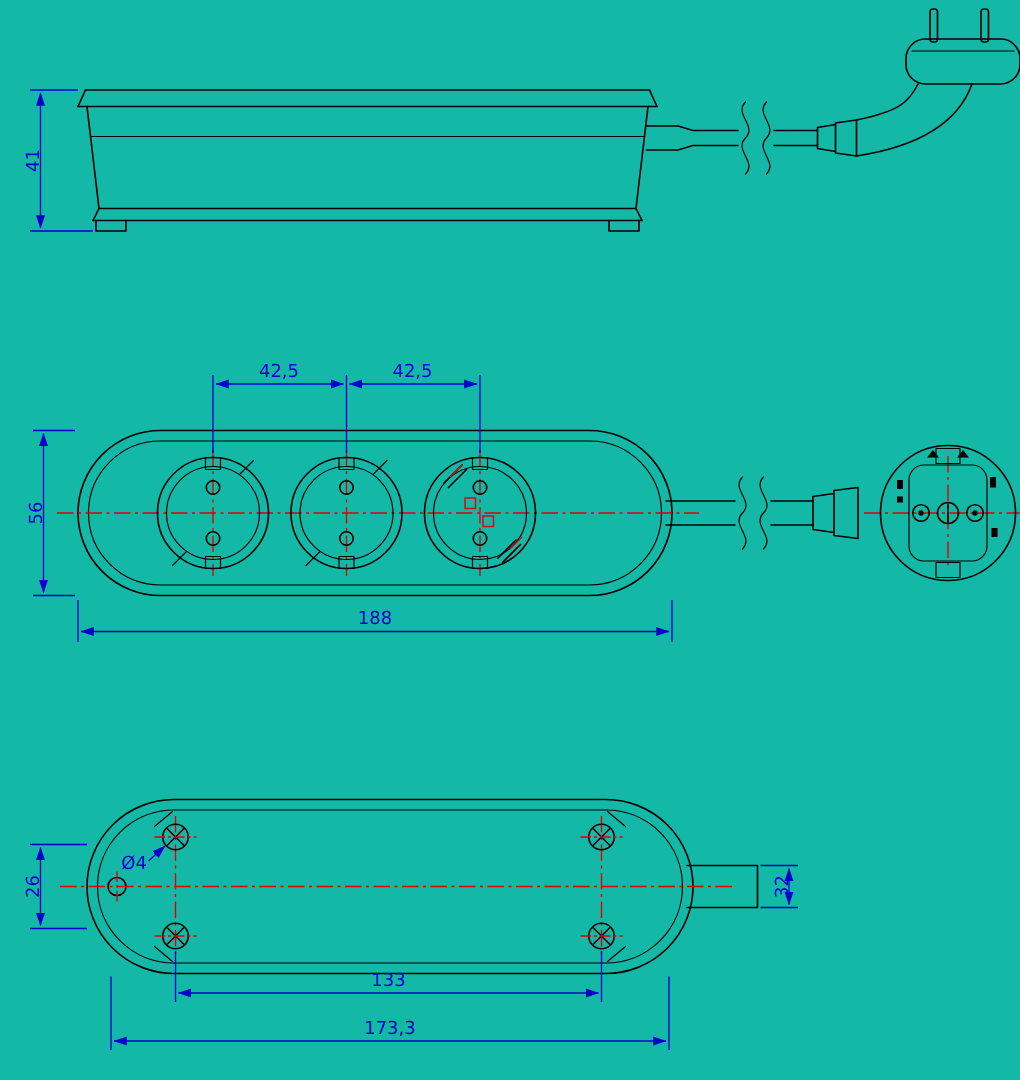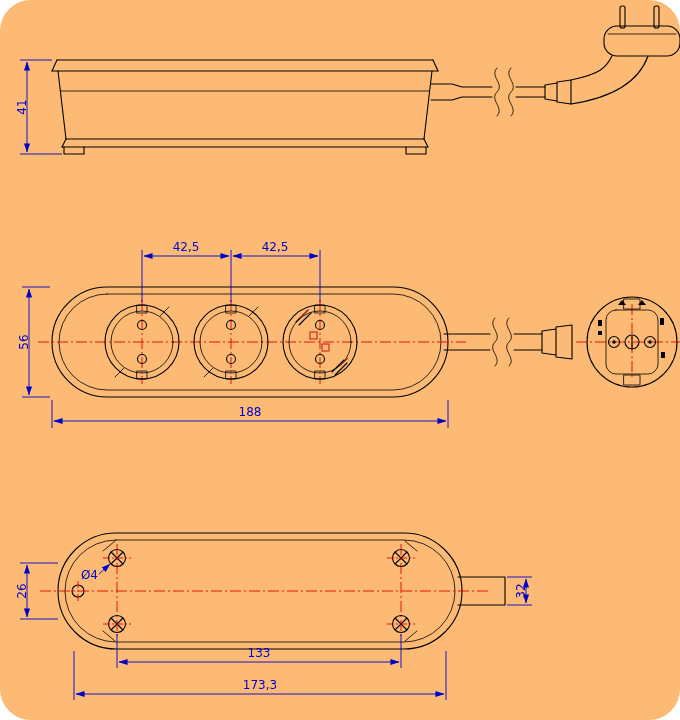--- a/index.html
+++ b/index.html
@@ -1,17 +1,17 @@
 <!DOCTYPE html>
 <html><head>
 <meta charset="utf-8">
 <style>
   html,body{margin:0;padding:0;background:#ffffff;}
-  .stage{width:680px;height:720px;background:#fdba74;position:relative;overflow:hidden;
-         font-family:"DejaVu Sans", sans-serif;border-radius:31px;}
+  .stage{width:680px;height:720px;background:#14b8a6;position:relative;overflow:hidden;
+         font-family:"DejaVu Sans", sans-serif;}
   svg{display:block;}
   .ln{stroke:#000000;fill:none;stroke-width:1.1;stroke-linecap:round;stroke-linejoin:round;}
   .thin{stroke-width:0.8;}
   .dim{stroke:#0000cc;fill:none;stroke-width:0.9;}
   .dimtext{fill:#0000cc;font-size:12px;font-family:"DejaVu Sans", sans-serif;}
   .cl{stroke:#e00000;fill:none;stroke-width:0.9;stroke-dasharray:11 3 2 3;}
   .clshort{stroke:#e00000;fill:none;stroke-width:0.9;stroke-dasharray:7 2 2 2;}
   .red{stroke:#cc1111;fill:none;stroke-width:1;}
   .blk{fill:#000000;stroke:none;}
 </style>

